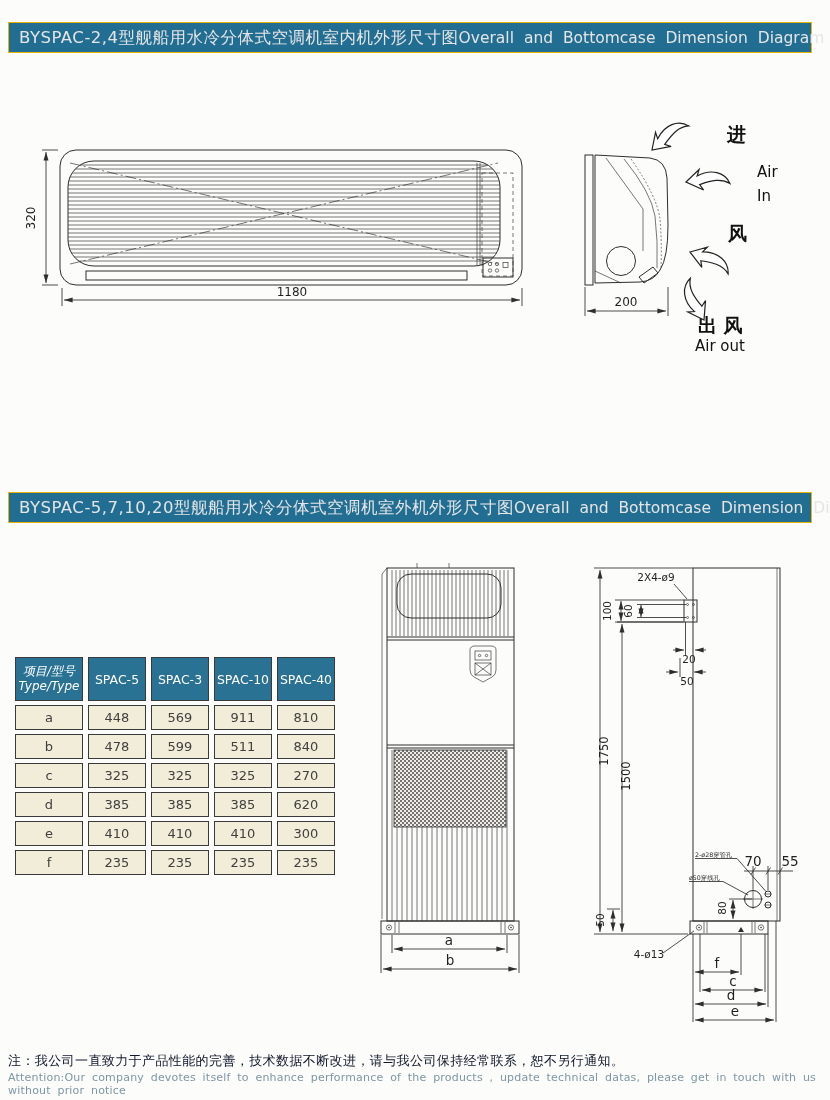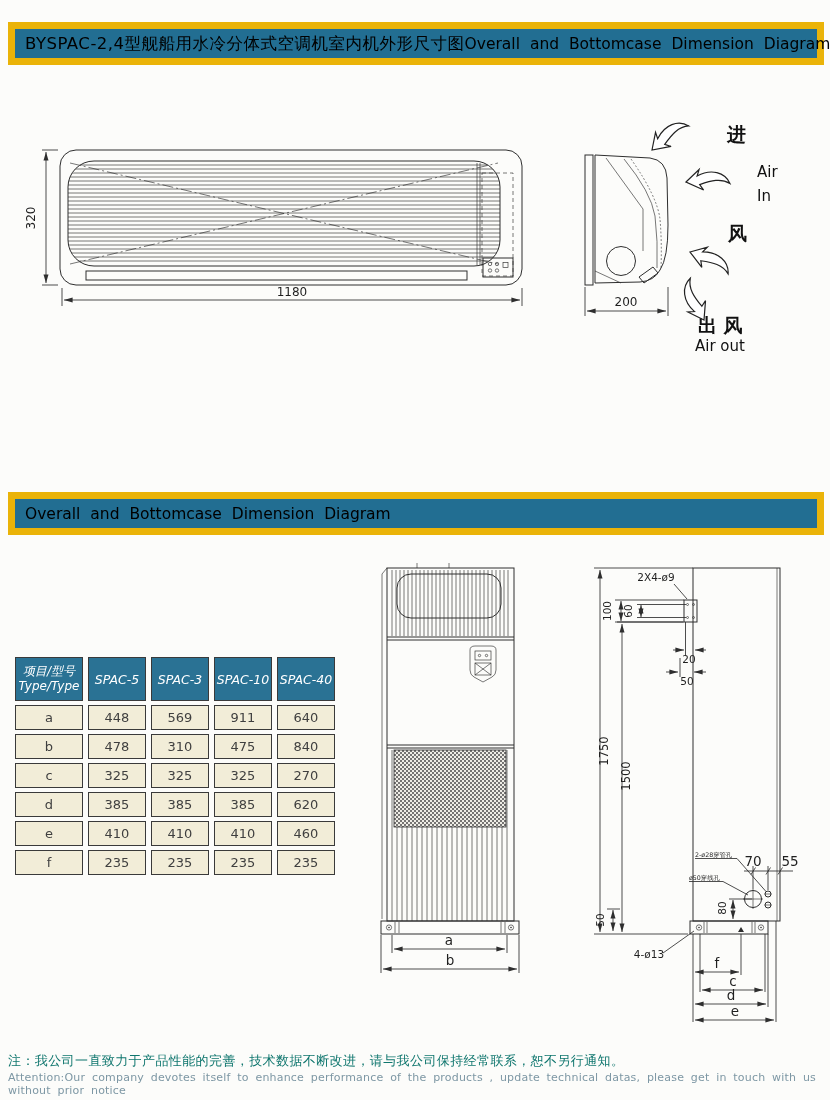--- a/index.html
+++ b/index.html
@@ -1,57 +1,58 @@
 <!DOCTYPE html>
 <html><head>
 <meta charset="utf-8">
 <style>
   html,body{margin:0;padding:0;background:#fff;}
   .page{position:relative;width:830px;height:1100px;background:#fcfcfa;overflow:hidden;
         font-family:"DejaVu Sans",sans-serif;}
   
   .bar{position:absolute;left:8px;width:792px;height:29px;background:#226e92;
-       border:7px solid #eab308;color:#000000;display:flex;align-items:center;
+       border:1px solid #eab308;color:#e5e5e5;display:flex;align-items:center;
        padding-left:10px;gap:0;white-space:nowrap;}
   #bar1{top:22px;} #bar2{top:492px;}
   .bar .cn{font-size:16.5px;letter-spacing:.5px;}
   .bar .en{font-size:15.5px;word-spacing:5px;}
   
   svg.drawings{position:absolute;left:0;top:0;}
   .ln{fill:none;stroke:#2e2e2e;stroke-width:1;}
   .lnt{fill:none;stroke:#2e2e2e;stroke-width:.65;}
   .dim{fill:none;stroke:#2e2e2e;stroke-width:.85;}
   .dt{font-family:"DejaVu Sans",sans-serif;font-size:12px;fill:#1f1f1f;}
   .dts{font-family:"DejaVu Sans",sans-serif;font-size:10.5px;fill:#1f1f1f;}
   .dtl{font-family:"DejaVu Sans",sans-serif;font-size:13.5px;fill:#1f1f1f;}
   .cjk{font-family:"DejaVu Sans",sans-serif;font-size:19px;fill:#111;font-weight:600;}
   .air{font-family:"DejaVu Sans",sans-serif;font-size:15px;fill:#111;}
   .tiny{font-family:"DejaVu Sans",sans-serif;font-size:6.3px;fill:#1f1f1f;}
   
   table.spec{position:absolute;left:10px;top:653px;border-collapse:separate;border-spacing:5px 4px;}
   .spec th,.spec td{border:1px solid #3a3a3a;text-align:center;vertical-align:middle;}
   .spec th{background:#2a7294;color:#fff;font-weight:400;font-size:12.5px;height:40px;}
   .spec th.c1{width:64px;font-size:12px;line-height:1.25;font-style:italic;}
-  .spec th.m{width:54px;font-style:italic;}
+  .spec th.m{width:54px;}
   .spec td{background:#f2edd8;color:#3f3f3f;font-size:13px;height:21px;}
   
-  .note-cn{position:absolute;left:8px;top:1052px;width:814px;font-size:13px;color:#0f766e;letter-spacing:.4px;}
+  .note-cn{position:absolute;left:8px;top:1052px;width:814px;font-size:13px;color:#0f172a;letter-spacing:.4px;}
   .note-en{position:absolute;left:8px;top:1071px;width:822px;font-size:11px;color:#7d97a4;word-spacing:3px;letter-spacing:.2px;}
 </style>
 </head>
 <body>
 
 <div class="page">
 
   <div class="bar" id="bar1">
     <span class="cn">BYSPAC-2,4型舰船用水冷分体式空调机室内机外形尺寸图</span>
     <span class="en">Overall and Bottomcase Dimension Diagram</span>
   </div>
 
   <div class="bar" id="bar2">
+    <span class="cn">BYSPAC-5,7,10,20型舰船用水冷分体式空调机室外机外形尺寸图</span>
     <span class="en">Overall and Bottomcase Dimension Diagram</span>
   </div>
 
   <svg class="drawings" width="830" height="1100" viewBox="0 0 830 1100">
     <defs>
       <marker id="mE" markerUnits="userSpaceOnUse" markerWidth="10" markerHeight="7" refX="8.6" refY="3" orient="auto">
         <path d="M0 .5L8.6 3L0 5.5Z" fill="#2e2e2e"></path>
       </marker>
       <marker id="mS" markerUnits="userSpaceOnUse" markerWidth="10" markerHeight="7" refX="1" refY="3" orient="auto">
         <path d="M9.6 .5L1 3L9.6 5.5Z" fill="#2e2e2e"></path>
@@ -272,27 +273,27 @@
       <th class="m">SPAC-5</th>
       <th class="m">SPAC-3</th>
       <th class="m">SPAC-10</th>
       <th class="m">SPAC-40</th>
     </tr>
     <tr>
       <td>a</td>
       <td>448</td>
       <td>569</td>
       <td>911</td>
-      <td>640</td>
+      <td>810</td>
     </tr>
     <tr>
       <td>b</td>
       <td>478</td>
-      <td>310</td>
-      <td>475</td>
+      <td>599</td>
+      <td>511</td>
       <td>840</td>
     </tr>
     <tr>
       <td>c</td>
       <td>325</td>
       <td>325</td>
       <td>325</td>
       <td>270</td>
     </tr>
     <tr>
@@ -300,21 +301,21 @@
       <td>385</td>
       <td>385</td>
       <td>385</td>
       <td>620</td>
     </tr>
     <tr>
       <td>e</td>
       <td>410</td>
       <td>410</td>
       <td>410</td>
-      <td>460</td>
+      <td>300</td>
     </tr>
     <tr>
       <td>f</td>
       <td>235</td>
       <td>235</td>
       <td>235</td>
       <td>235</td>
     </tr>
   </tbody>
     </table>

